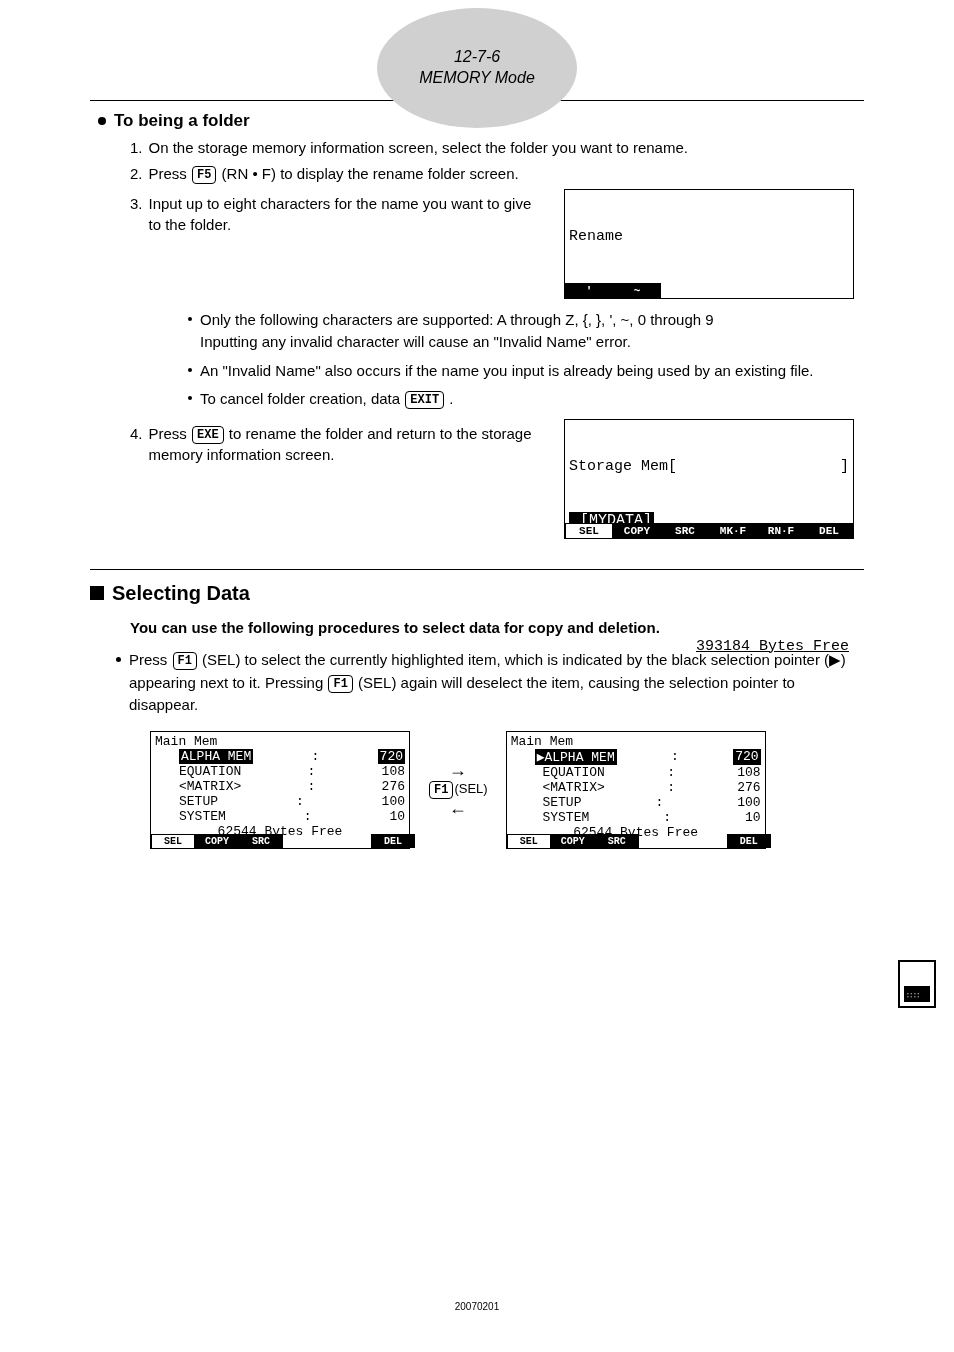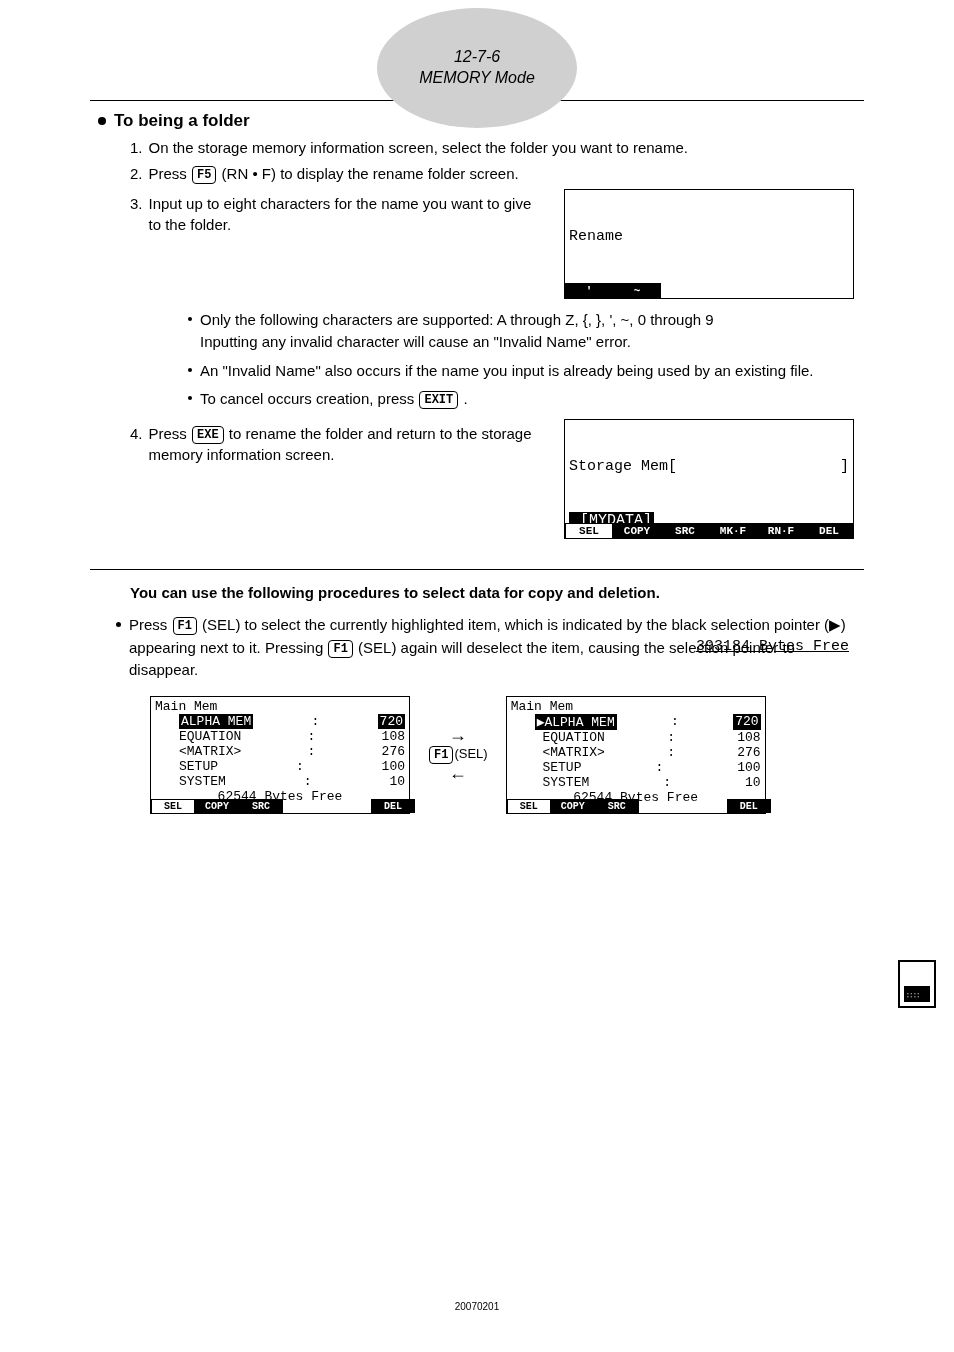--- a/index.html
+++ b/index.html
@@ -264,21 +264,21 @@
           <span>Inputting any invalid character will cause an "Invalid Name" error.</span>
         </span>
       </div>
       <div class="sb">
         <span class="sb-dot"></span>
         <span>An "Invalid Name" also occurs if the name you input is already being used by an existing file.</span>
       </div>
       <div class="sb">
         <span class="sb-dot"></span>
         <span>
-          <span>To cancel occurs creation, press </span>
+          <span>To cancel folder creation, data </span>
           <span class="key">EXIT</span>
           <span>.</span>
         </span>
       </div>
     </div>
 
     <div class="row-flex" style="margin-top:8px;">
       <div class="col-left">
         <div class="step">
           <span class="stepnum">4.</span>
@@ -306,20 +306,24 @@
           <div class="sk">MK·F</div>
           <div class="sk">RN·F</div>
           <div class="sk">DEL</div>
         </div>
       </div>
     </div>
   </div>
 
   <div class="rule2"></div>
 
+  <div class="section-head">
+    <span class="section-square"></span>
+    <span class="section-title">Selecting Data</span>
+  </div>
 
   <div class="body-para">You can use the following procedures to select data for copy and deletion.</div>
 
   <div class="body-bul">
     <span class="dot"></span>
     <span>
       <span>Press </span>
       <span class="key">F1</span>
       <span>(SEL) to select the currently highlighted item, which is indicated by the black selection pointer (</span><span class="tri">▶</span><span>) appearing next to it. Pressing </span>
       <span class="key">F1</span>

